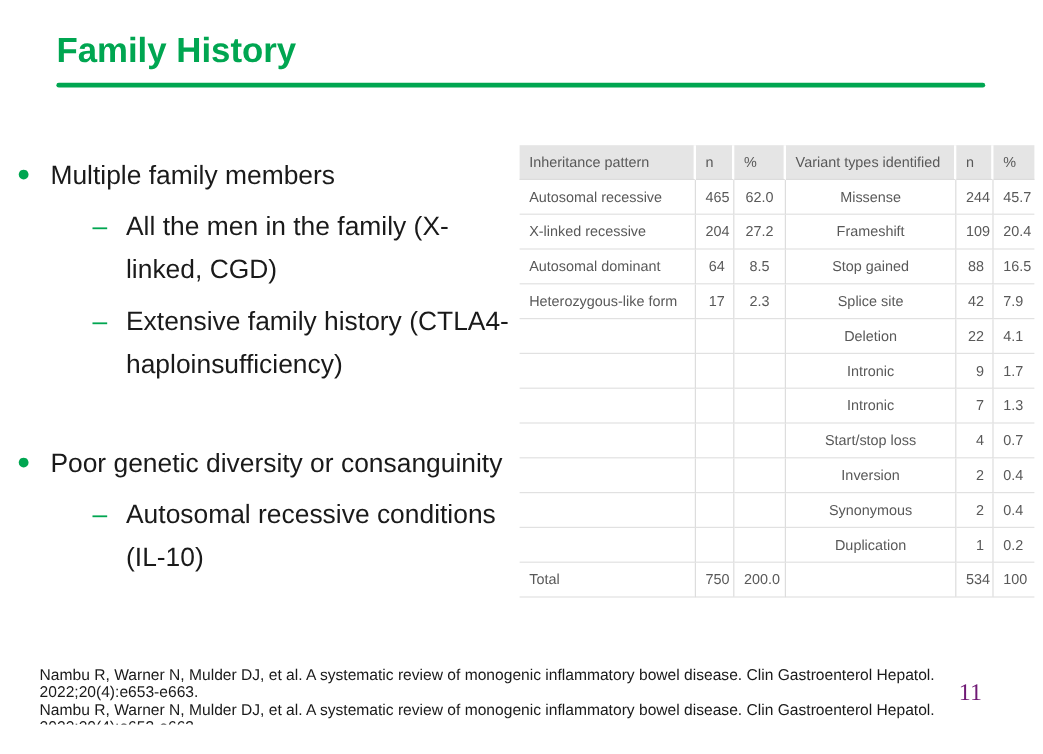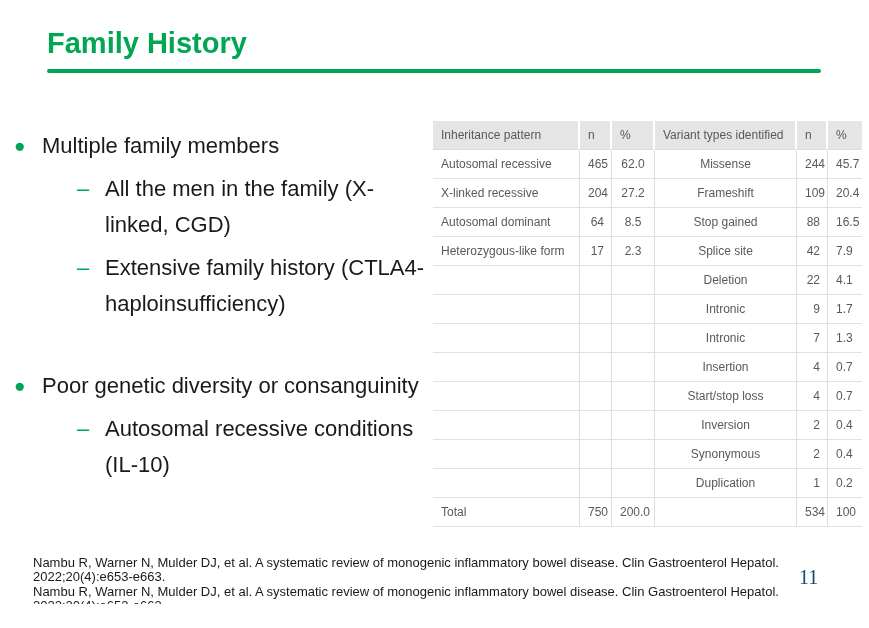--- a/index.html
+++ b/index.html
@@ -108,21 +108,21 @@
     width: 748px;
     font-size: 13px;
     line-height: 14.4px;
     color: #1a1a1a;
   }
   .page-number {
     position: absolute;
     left: 799px;
     top: 566px;
     font-size: 20px;
-    color: #0c4a6e;
+    color: #701a75;
     font-family: "Liberation Serif", serif;
   }
   .bottom-rule {
     position: absolute;
     left: 0;
     top: 620px;
     width: 869px;
     height: 2px;
     background: #cfd2cf;
   }
@@ -236,28 +236,20 @@
             <td></td>
             <td></td>
             <td>Intronic</td>
             <td>7</td>
             <td>1.3</td>
           </tr>
           <tr>
             <td></td>
             <td></td>
             <td></td>
-            <td>Insertion</td>
-            <td>4</td>
-            <td>0.7</td>
-          </tr>
-          <tr>
-            <td></td>
-            <td></td>
-            <td></td>
             <td>Start/stop loss</td>
             <td>4</td>
             <td>0.7</td>
           </tr>
           <tr>
             <td></td>
             <td></td>
             <td></td>
             <td>Inversion</td>
             <td>2</td>

